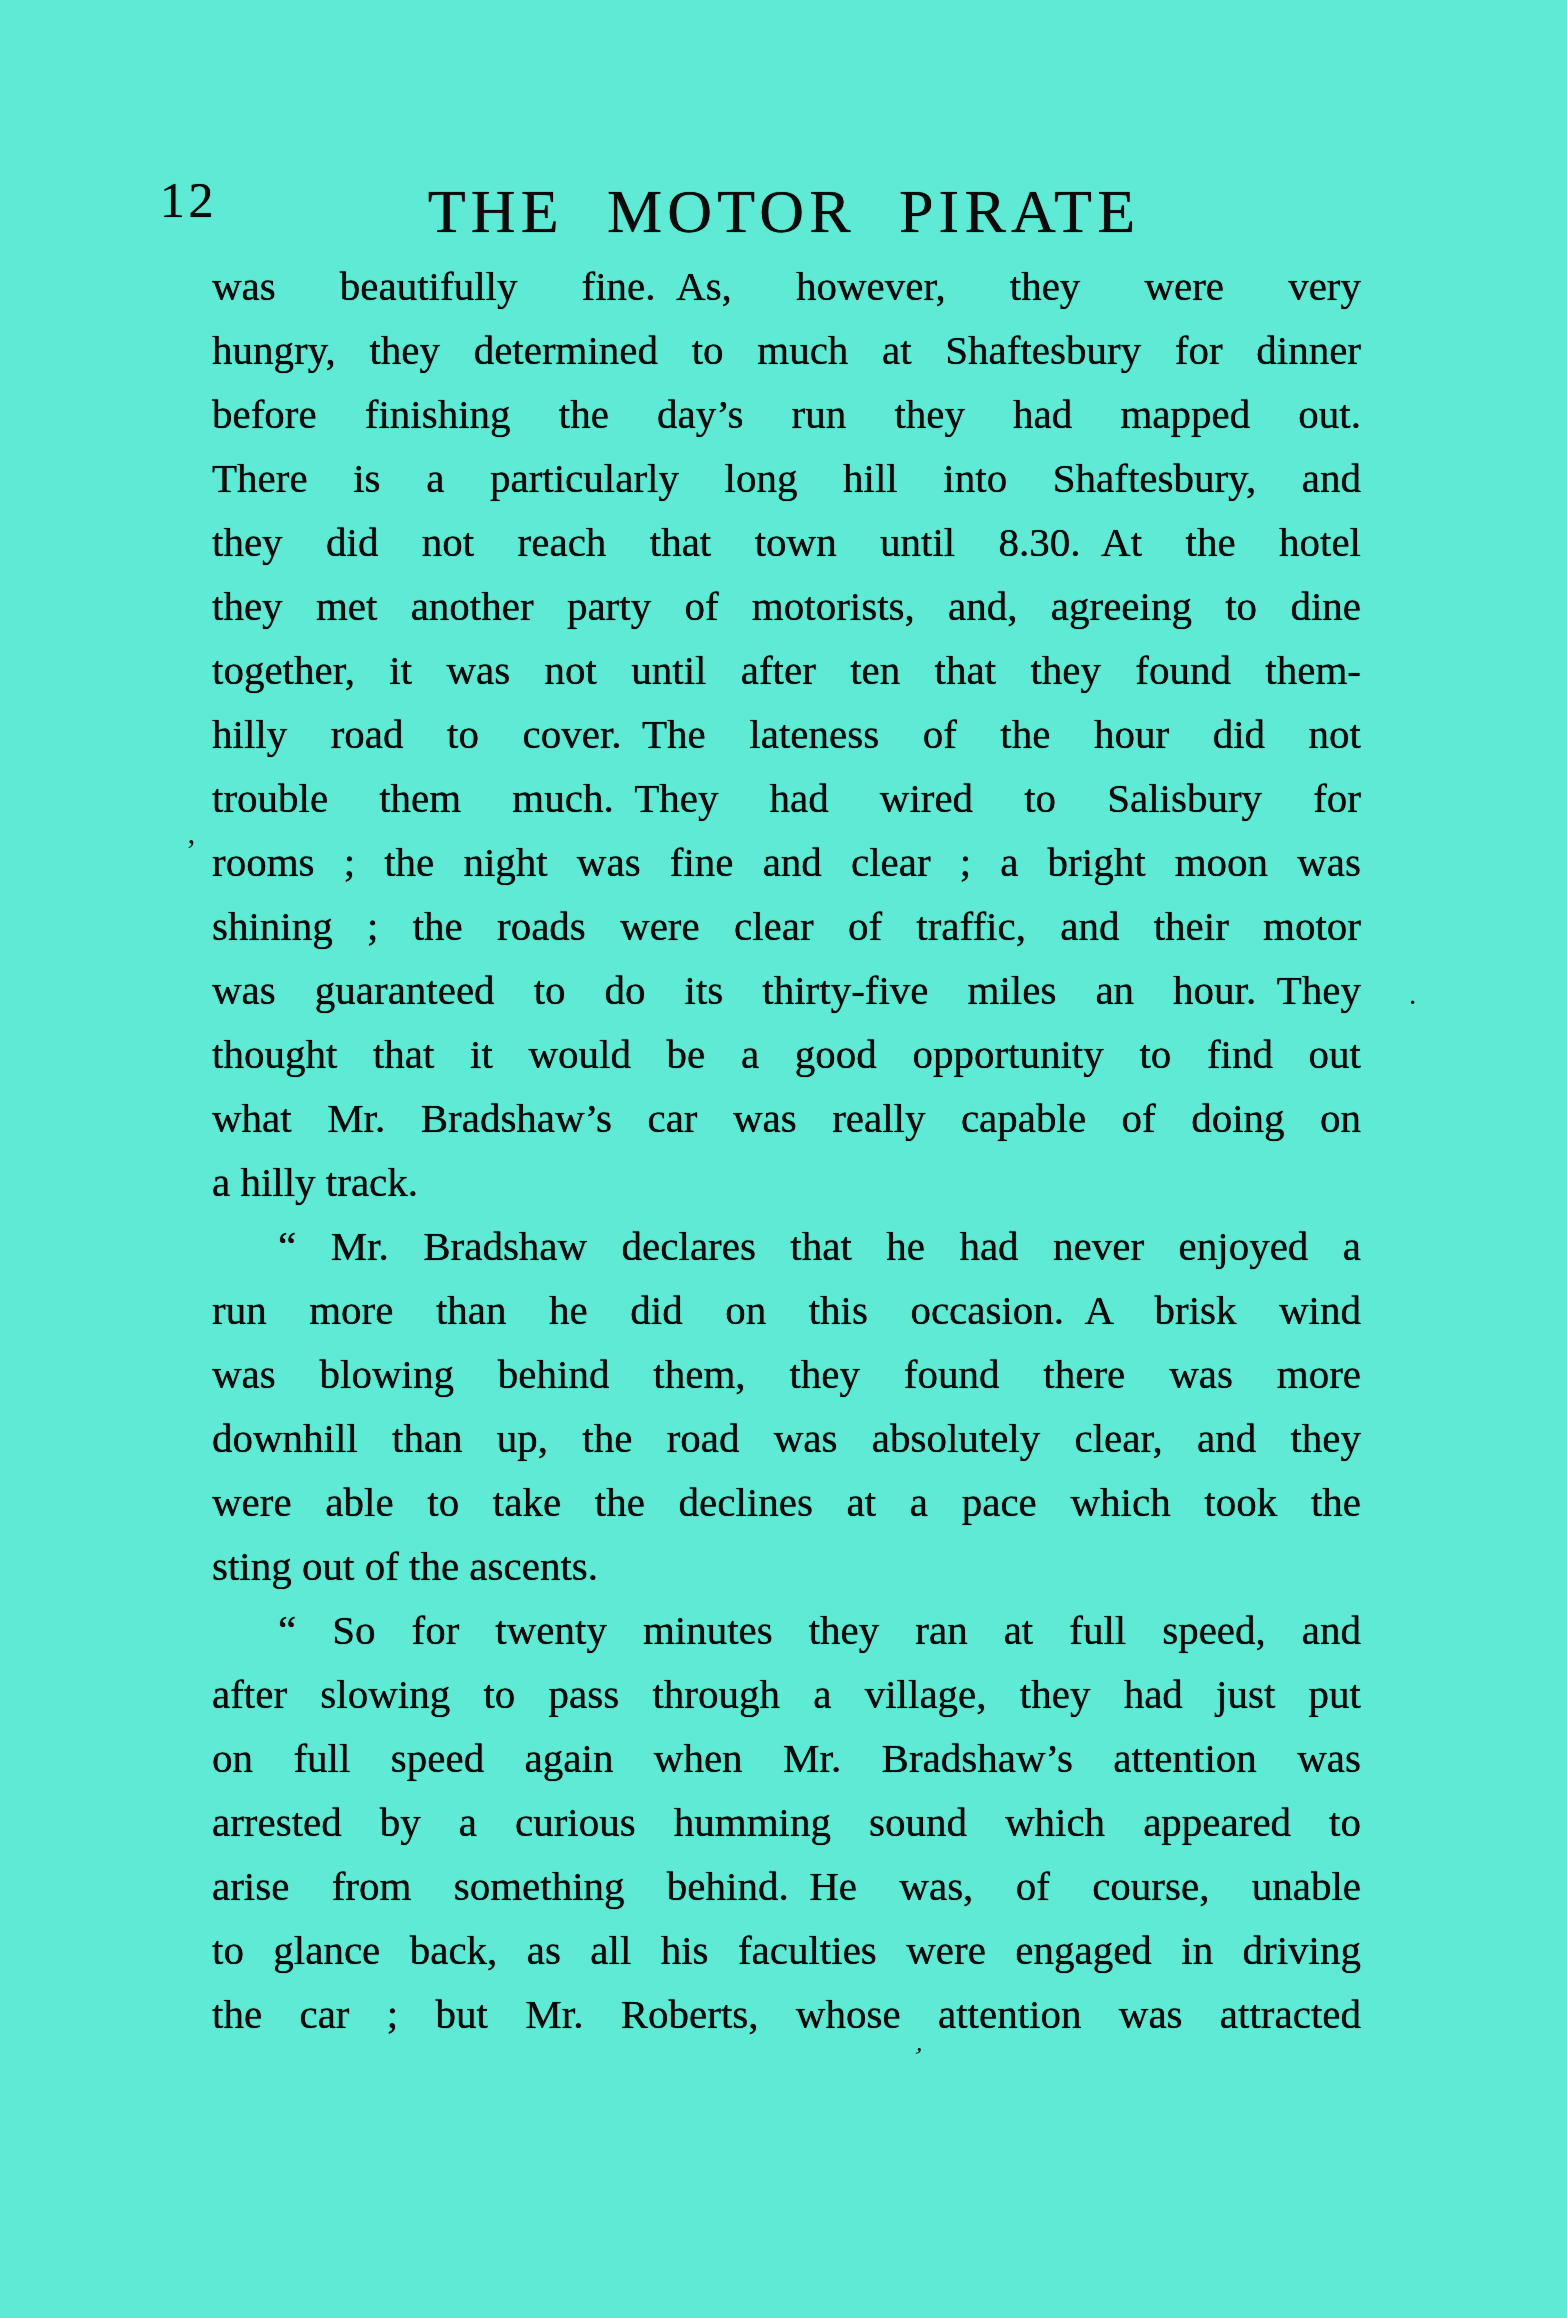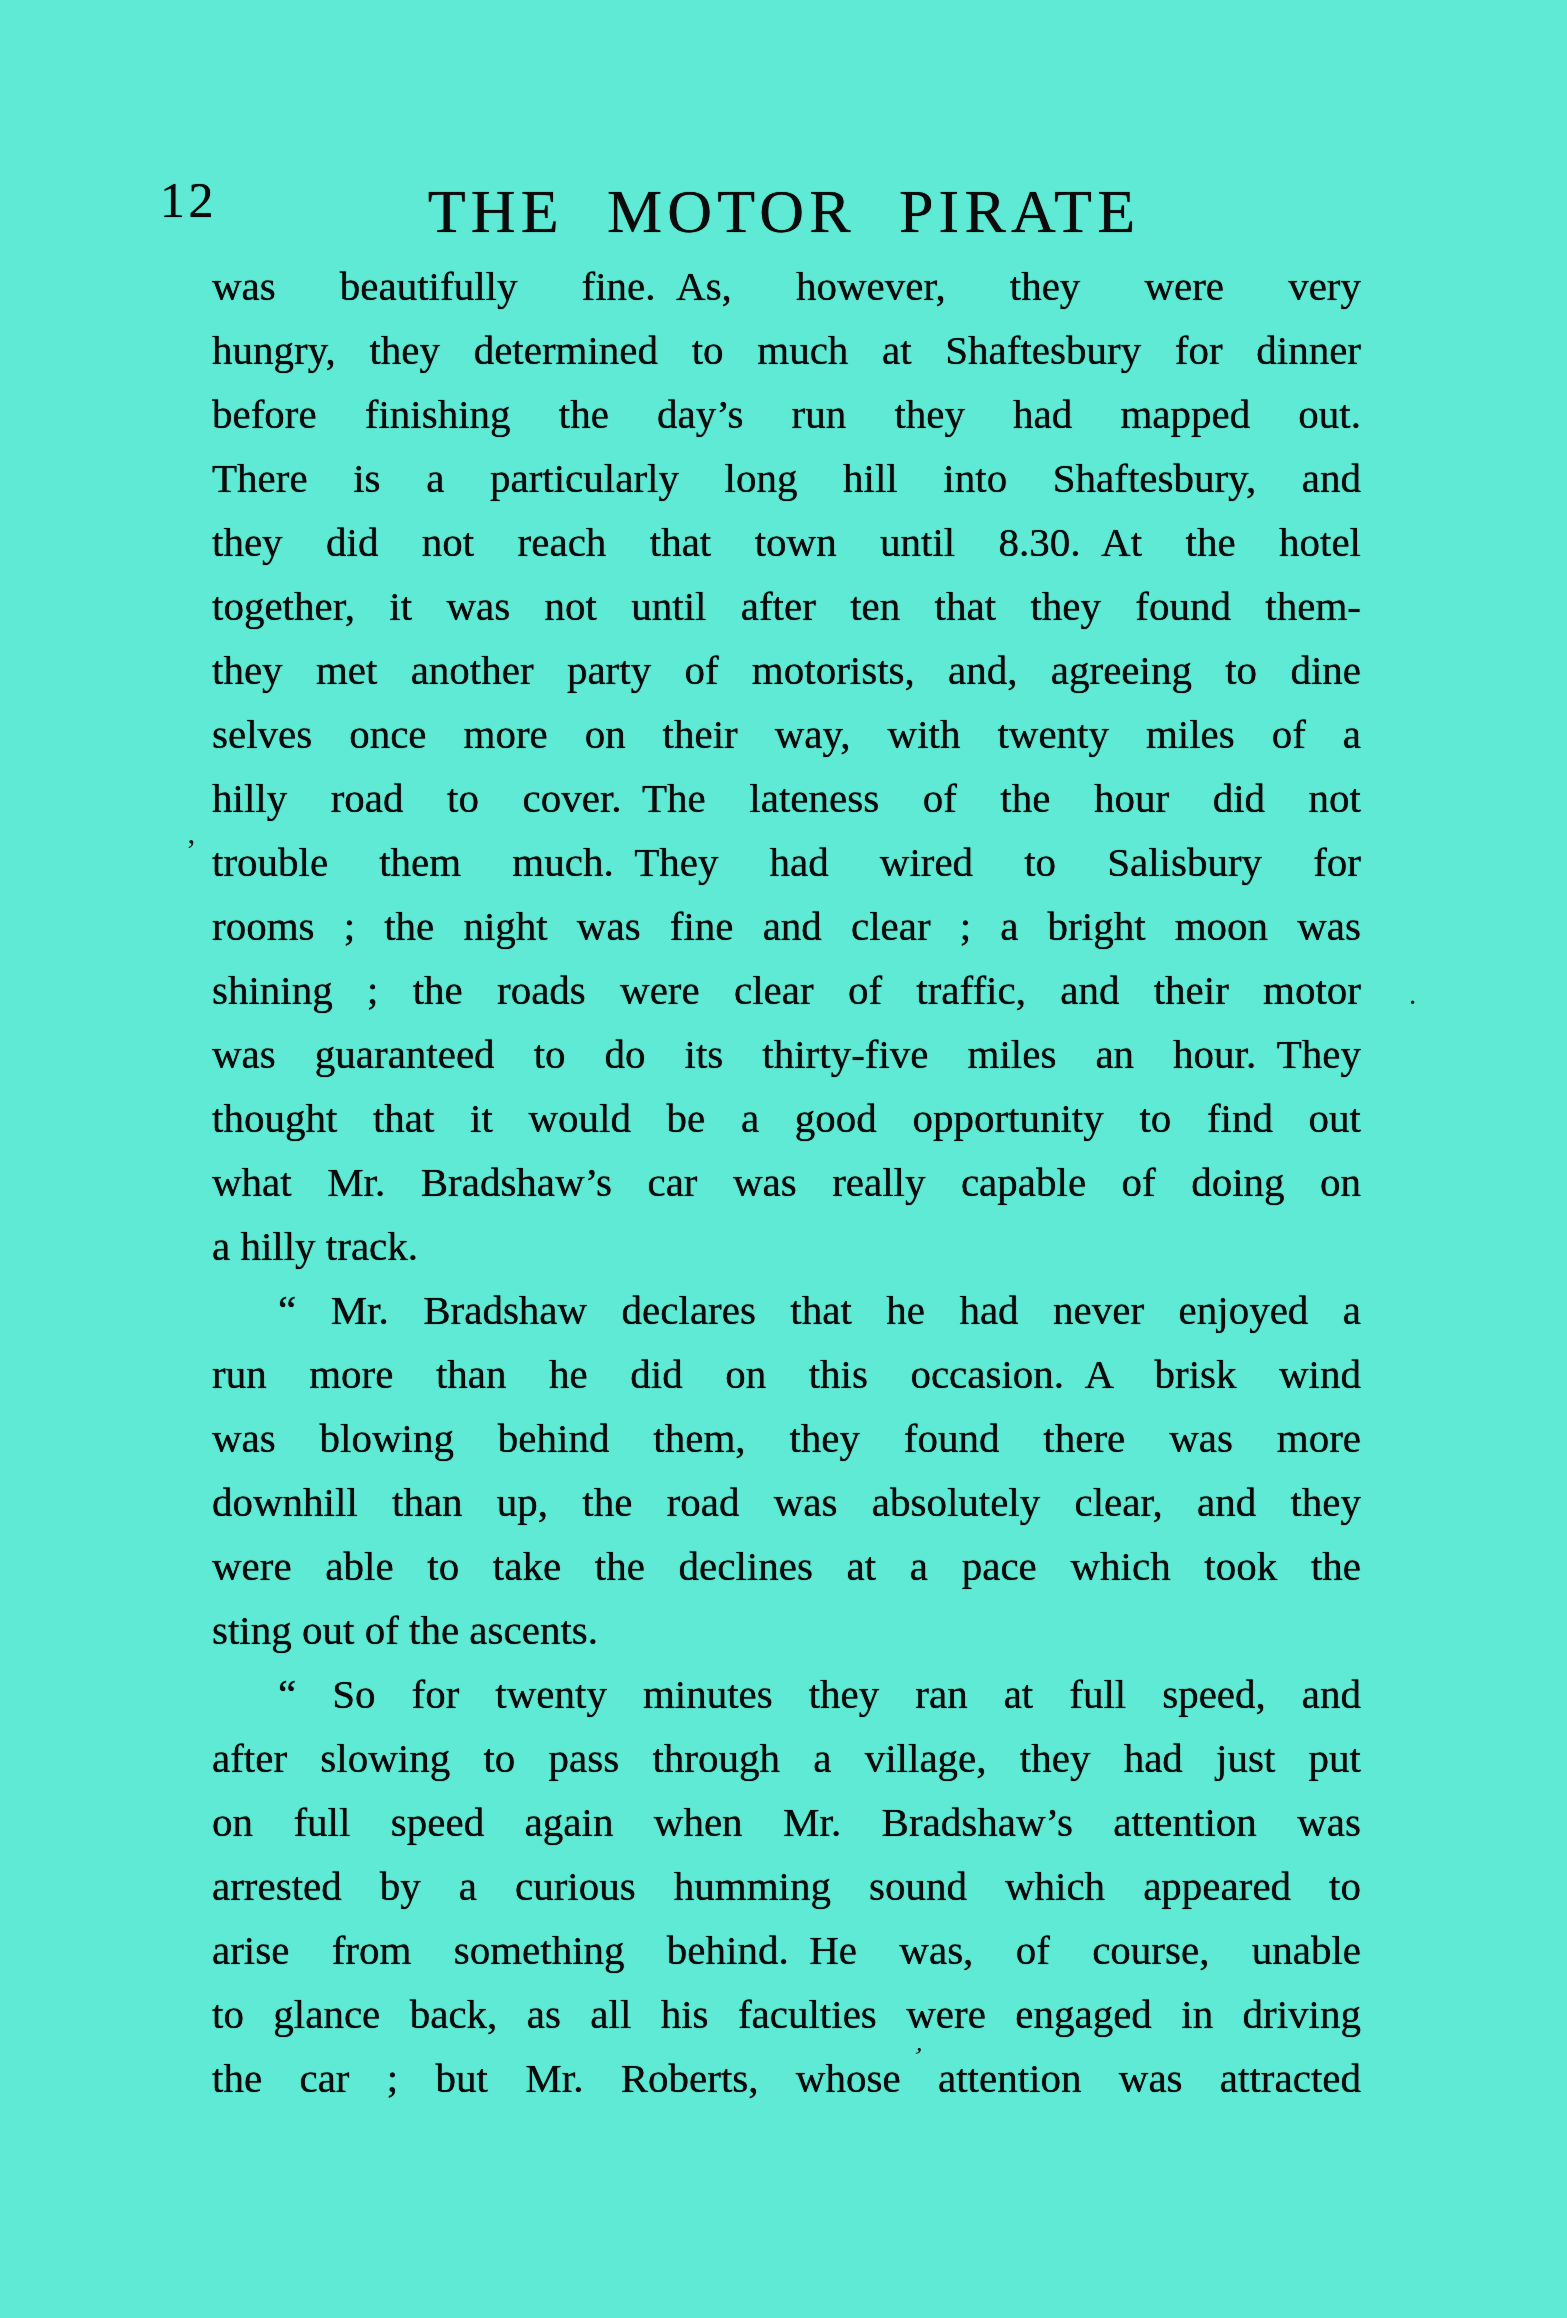--- a/index.html
+++ b/index.html
@@ -71,23 +71,22 @@
   </header>
 
   <main class="text-block">
 
     <section class="paragraph">
       <div class="line">was beautifully fine. As, however, they were very</div>
       <div class="line">hungry, they determined to much at Shaftesbury for dinner</div>
       <div class="line">before finishing the day’s run they had mapped out.</div>
       <div class="line">There is a particularly long hill into Shaftesbury, and</div>
       <div class="line">they did not reach that town until 8.30. At the hotel</div>
+      <div class="line">they met another party of motorists, and, agreeing to dine</div>
       <div class="line">together, it was not until after ten that they found them-</div>
-      <div class="line">they met another party of motorists, and, agreeing to dine</div>
-      <div class="line">selves once more on their way, with twenty miles of a</div>
       <div class="line">hilly road to cover. The lateness of the hour did not</div>
       <div class="line">trouble them much. They had wired to Salisbury for</div>
       <div class="line">rooms ; the night was fine and clear ; a bright moon was</div>
       <div class="line">shining ; the roads were clear of traffic, and their motor</div>
       <div class="line">was guaranteed to do its thirty-five miles an hour. They</div>
       <div class="line">thought that it would be a good opportunity to find out</div>
       <div class="line">what Mr. Bradshaw’s car was really capable of doing on</div>
       <div class="line end">a hilly track.</div>
     </section>
 

